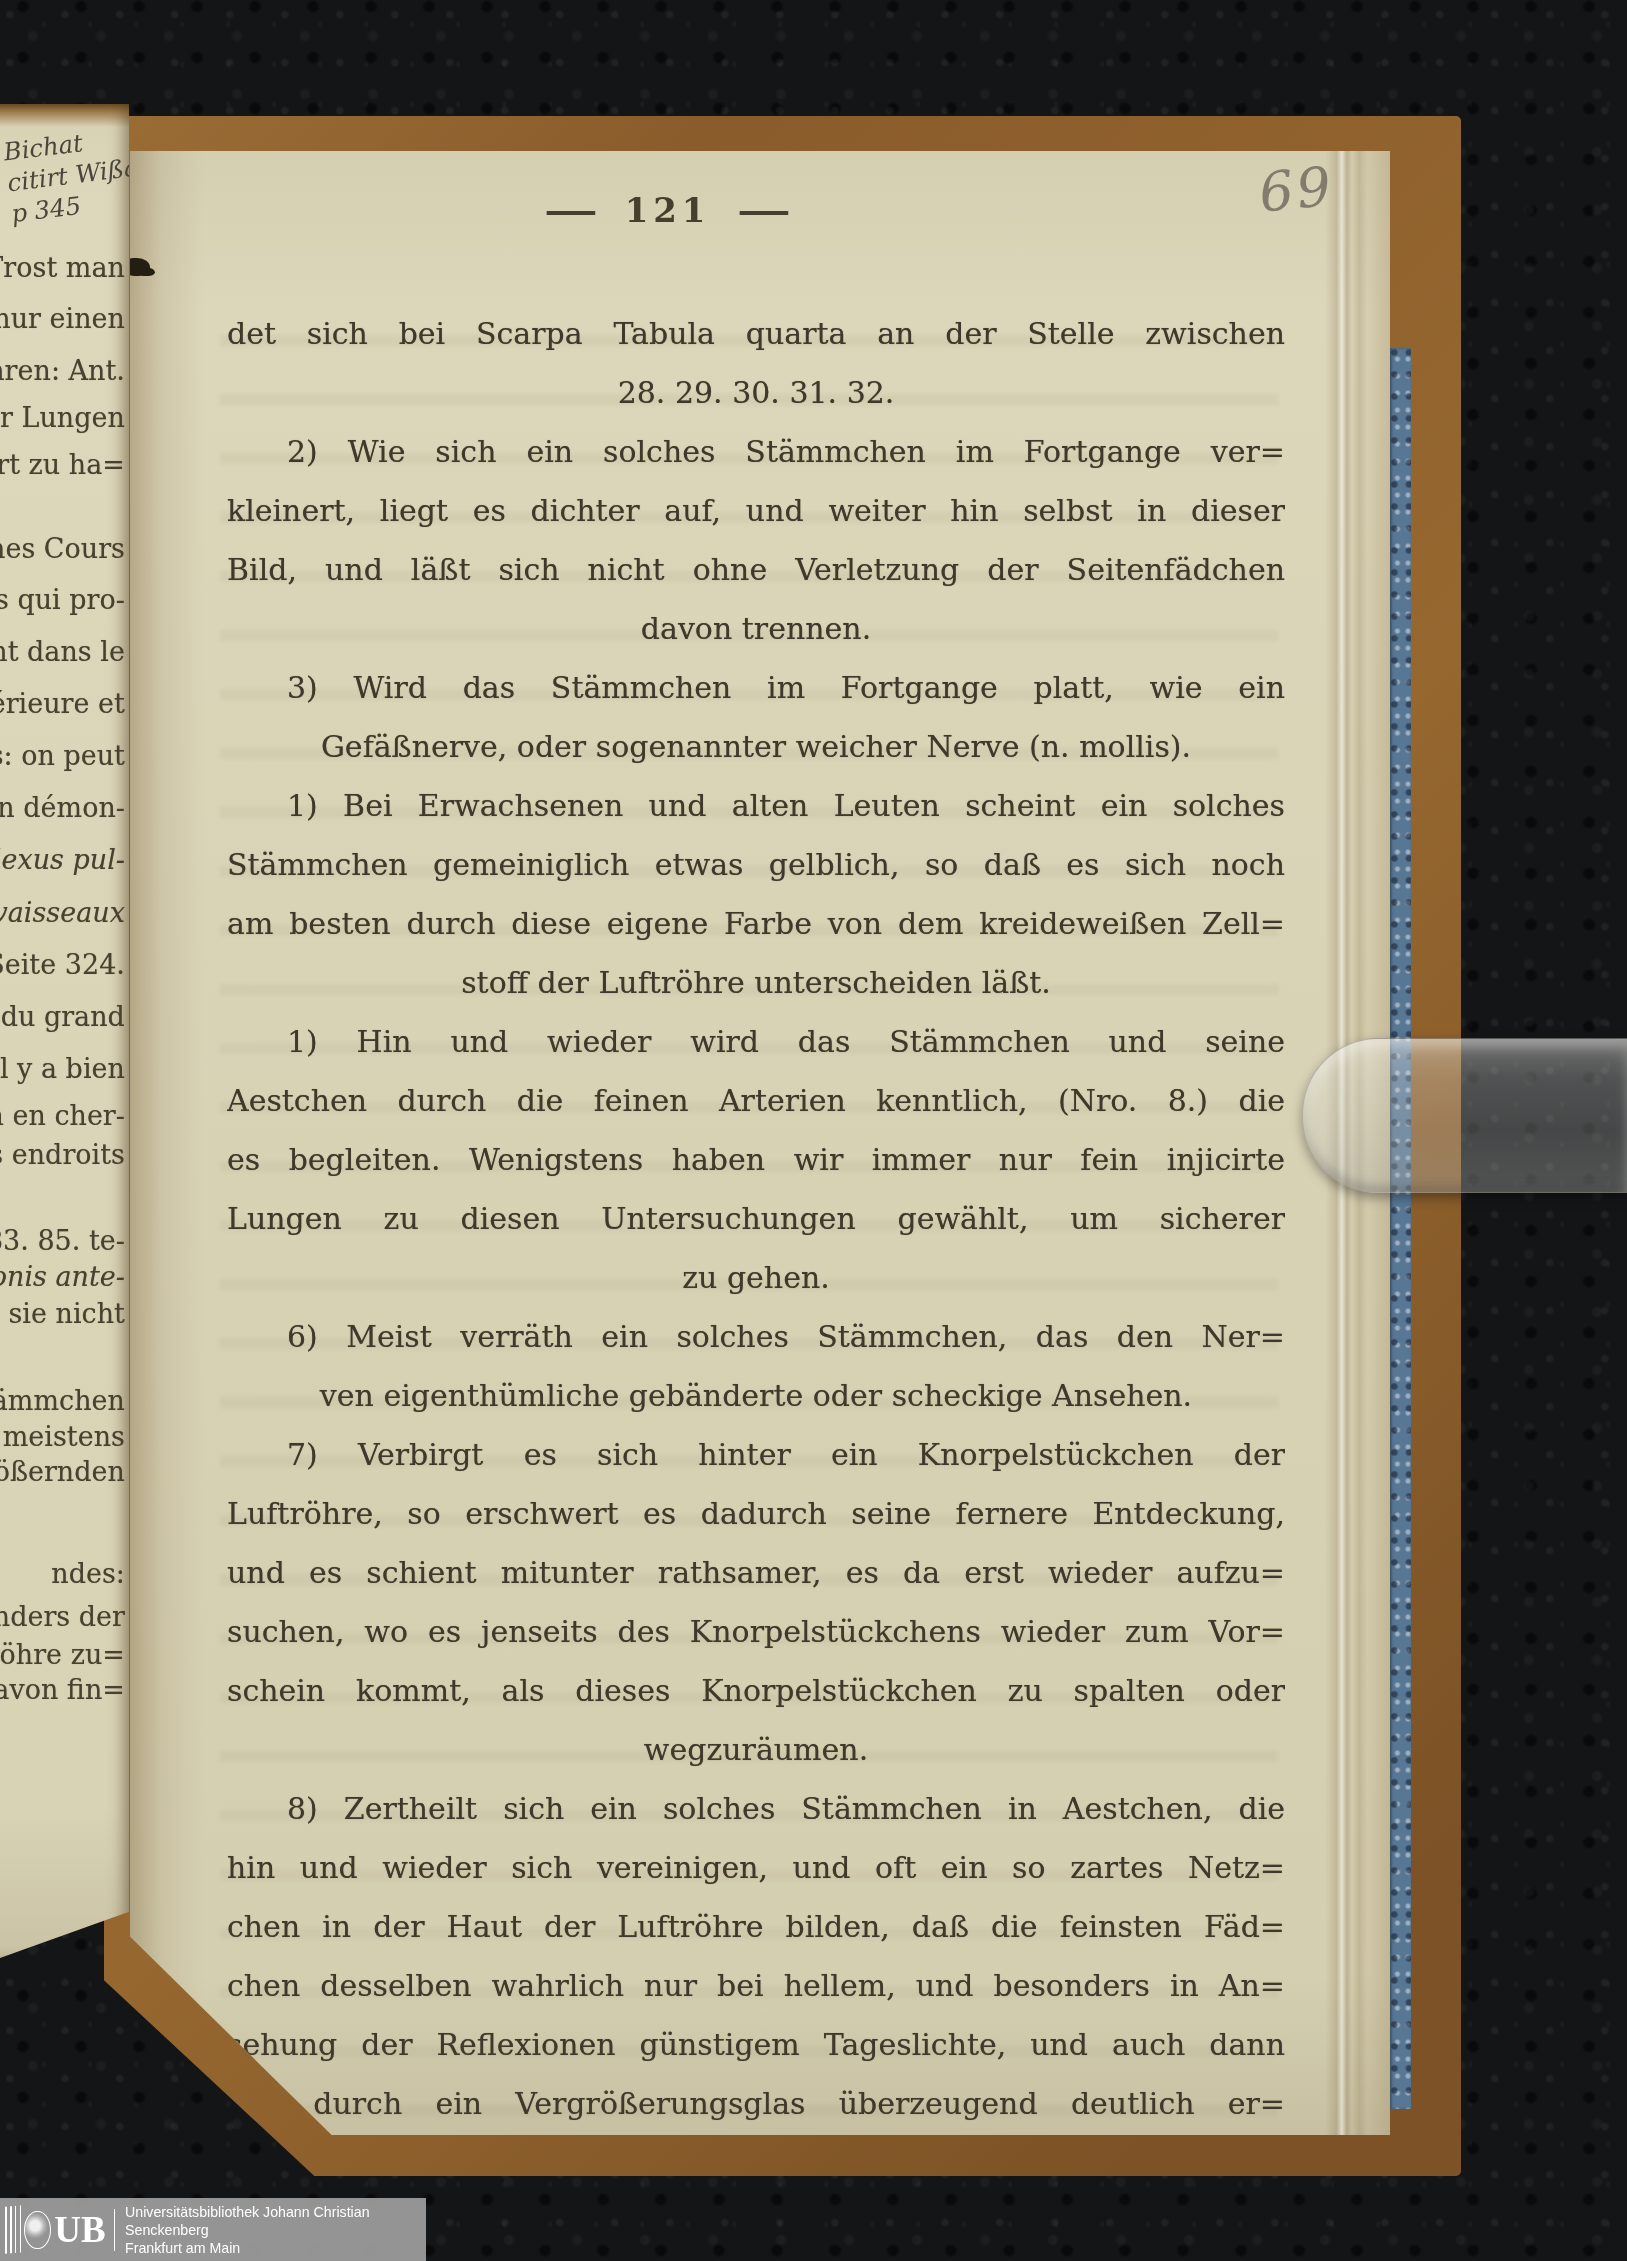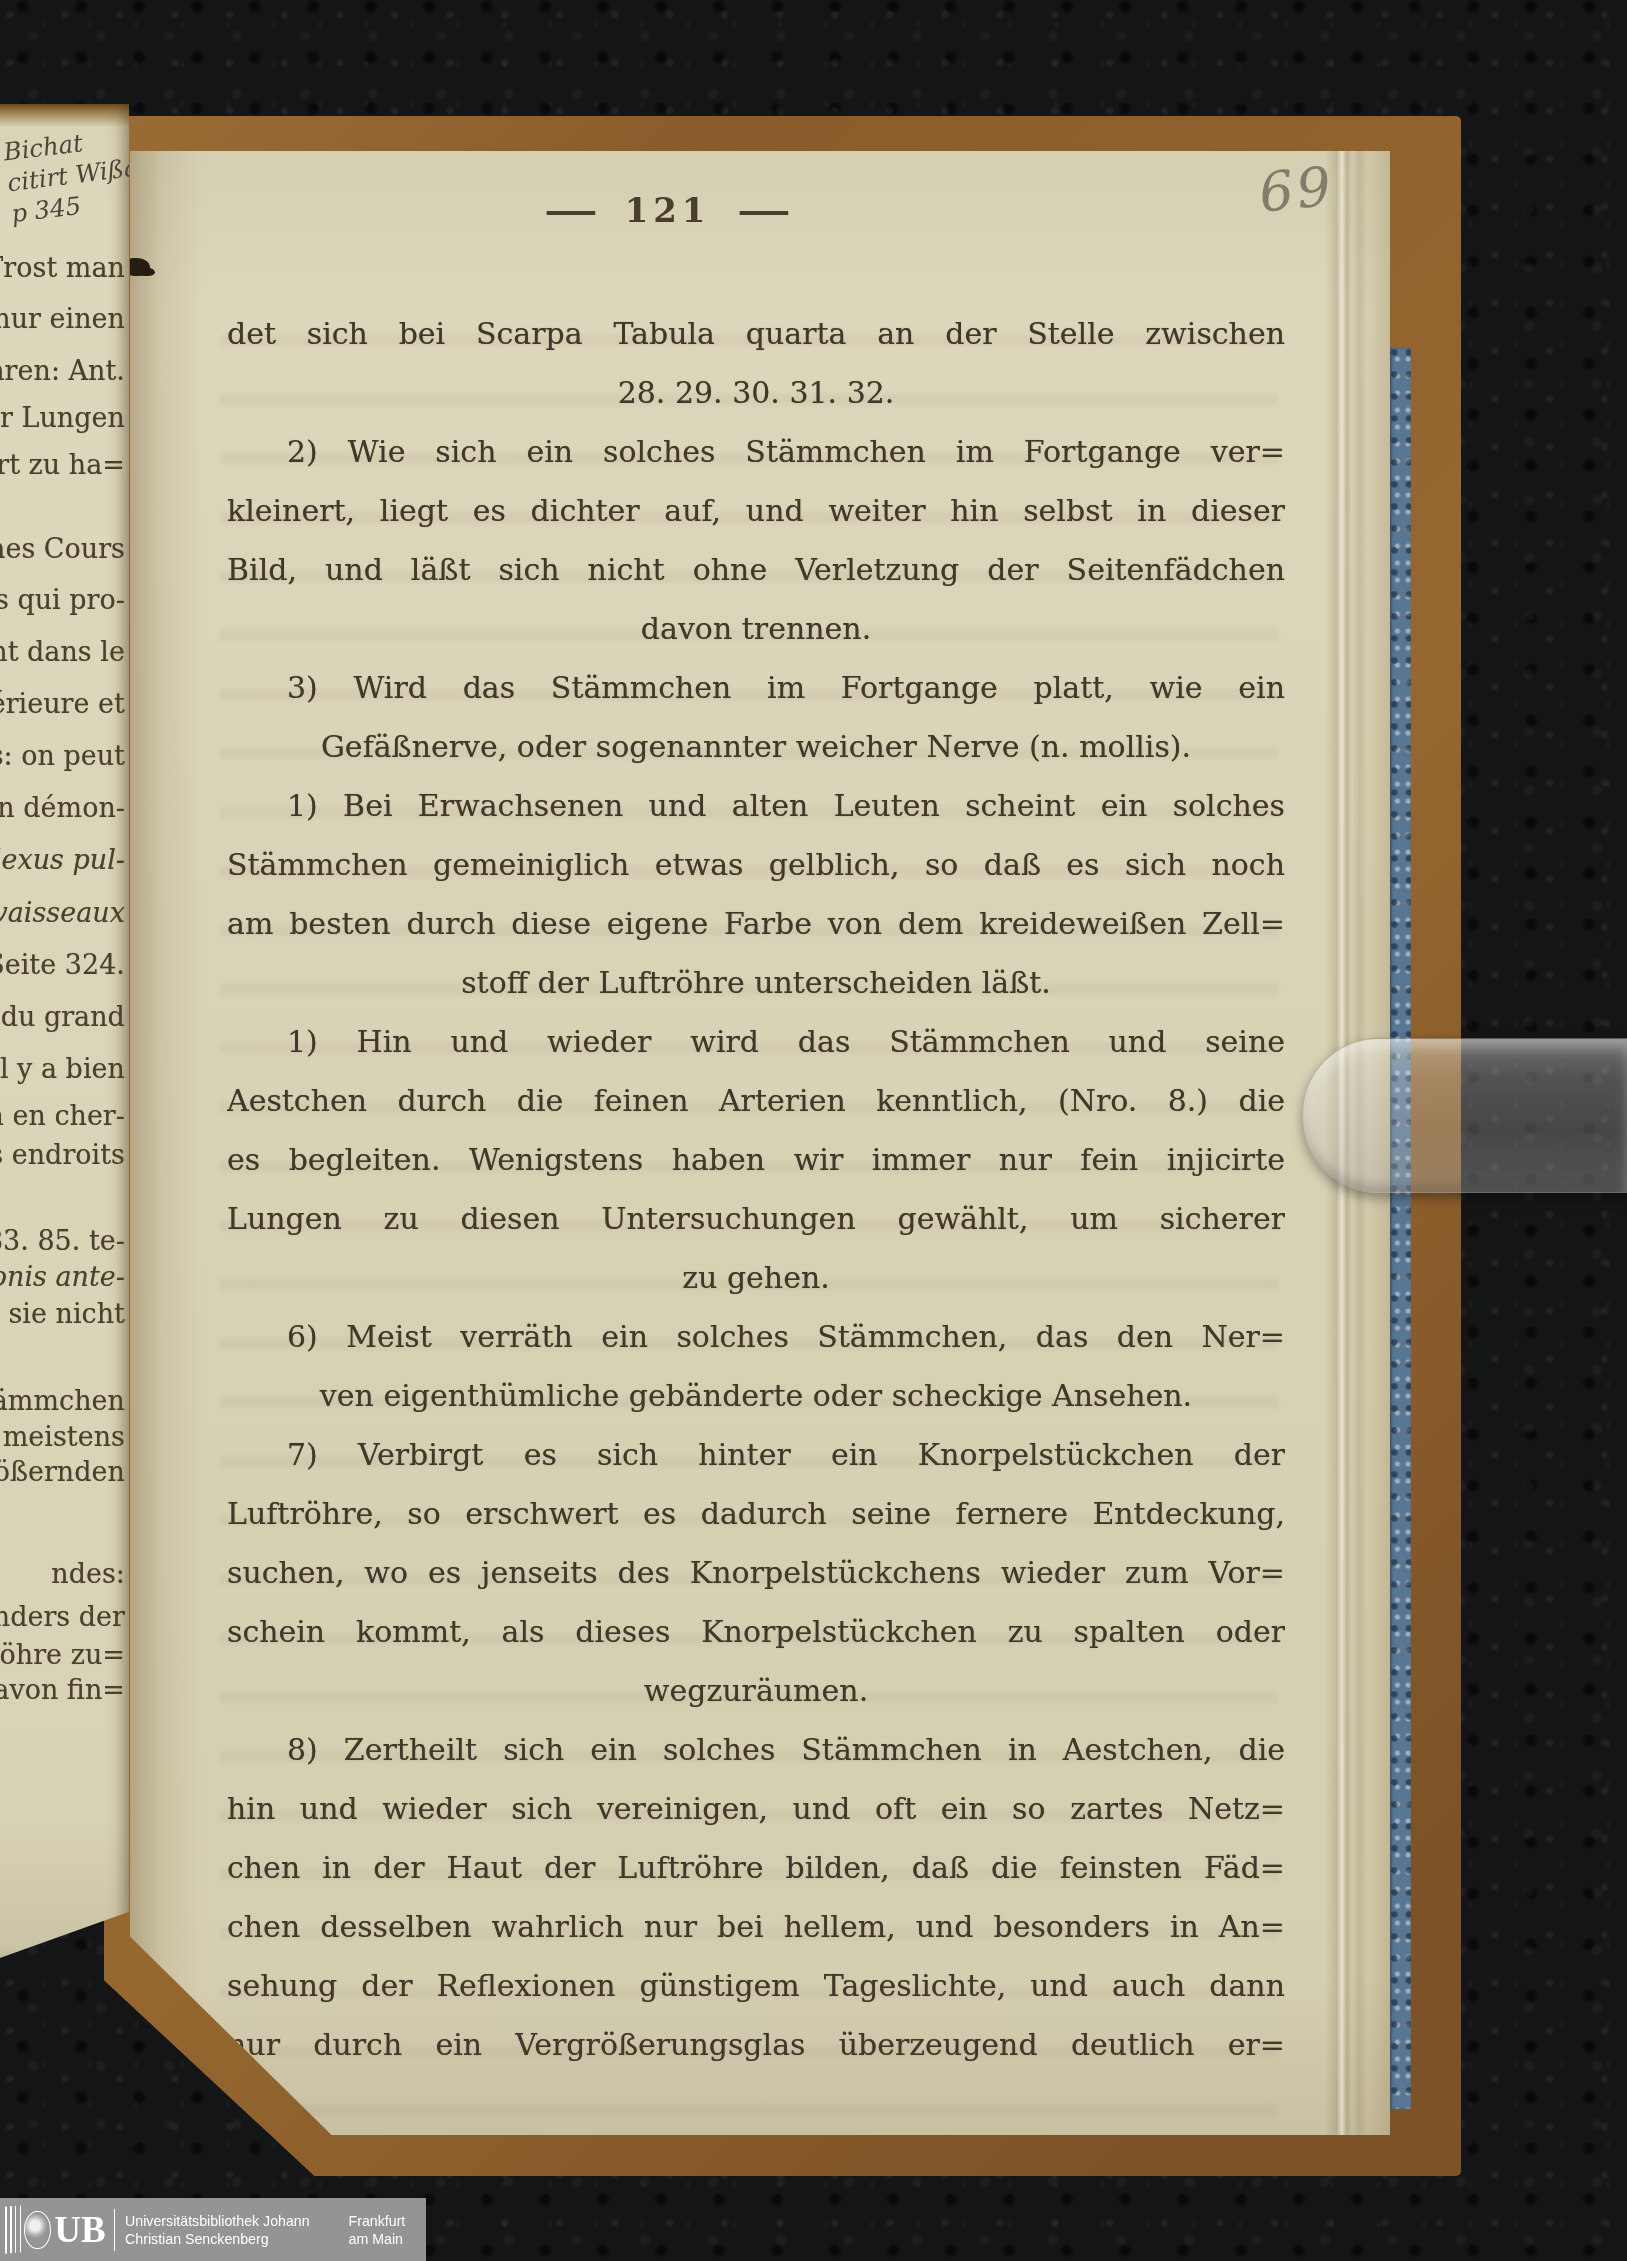--- a/index.html
+++ b/index.html
@@ -126,21 +126,21 @@
     background:repeating-linear-gradient(90deg,#fff 0 1.6px, transparent 1.6px 4.9px);
     transform:skewY(-4deg);
   }
   #ub-portrait{
     width:24.4px; height:36px; border:1.6px solid #fff; border-radius:50%;
     background:radial-gradient(circle at 40% 38%, rgba(255,255,255,0.85) 0 4.9px, rgba(255,255,255,0.25) 9.8px, transparent 13px);
     margin-right:3.3px;
   }
   #ub-text{font-size:37px; font-weight:bold; font-family:"Liberation Serif","DejaVu Serif",serif;}
   #ub-sep{width:1.6px; height:42px; background:#fff; margin:0 9.8px 0 8.1px;}
-  #banner-lines{display:flex; flex-direction:row; justify-content:center; line-height:18px; font-size:14.2px;}
+  #banner-lines{display:flex; flex-direction:column; justify-content:center; line-height:18px; font-size:14.2px;}
 </style>
 </head>
 <body>
 
 <div id="stage">
 
   <div id="leather-frame"></div>
 
   <div id="edge-blue"></div>
 
@@ -206,20 +206,21 @@
         <div class="line">stoff der Luftröhre unterscheiden läßt.</div>
         <div class="line j ind">1) Hin und wieder wird das Stämmchen und seine</div>
         <div class="line j">Aestchen durch die feinen Arterien kenntlich, (Nro. 8.) die</div>
         <div class="line j">es begleiten.  Wenigstens haben wir immer nur fein injicirte</div>
         <div class="line j">Lungen zu diesen Untersuchungen gewählt, um sicherer</div>
         <div class="line">zu gehen.</div>
         <div class="line j ind">6) Meist verräth ein solches Stämmchen, das den Ner=</div>
         <div class="line">ven eigenthümliche gebänderte oder scheckige Ansehen.</div>
         <div class="line j ind">7) Verbirgt es sich hinter ein Knorpelstückchen der</div>
         <div class="line j">Luftröhre, so erschwert es dadurch seine fernere Entdeckung,</div>
+        <div class="line j">und es schient mitunter rathsamer, es da erst wieder aufzu=</div>
         <div class="line j">suchen, wo es jenseits des Knorpelstückchens wieder zum Vor=</div>
         <div class="line j">schein kommt, als dieses Knorpelstückchen zu spalten oder</div>
         <div class="line">wegzuräumen.</div>
         <div class="line j ind">8) Zertheilt sich ein solches Stämmchen in Aestchen, die</div>
         <div class="line j">hin und wieder sich vereinigen, und oft ein so zartes Netz=</div>
         <div class="line j">chen in der Haut der Luftröhre bilden, daß die feinsten Fäd=</div>
         <div class="line j">chen desselben wahrlich nur bei hellem, und besonders in An=</div>
         <div class="line j">sehung der Reflexionen günstigem Tageslichte, und auch dann</div>
         <div class="line j">nur durch ein Vergrößerungsglas überzeugend deutlich er=</div>
       </div>

